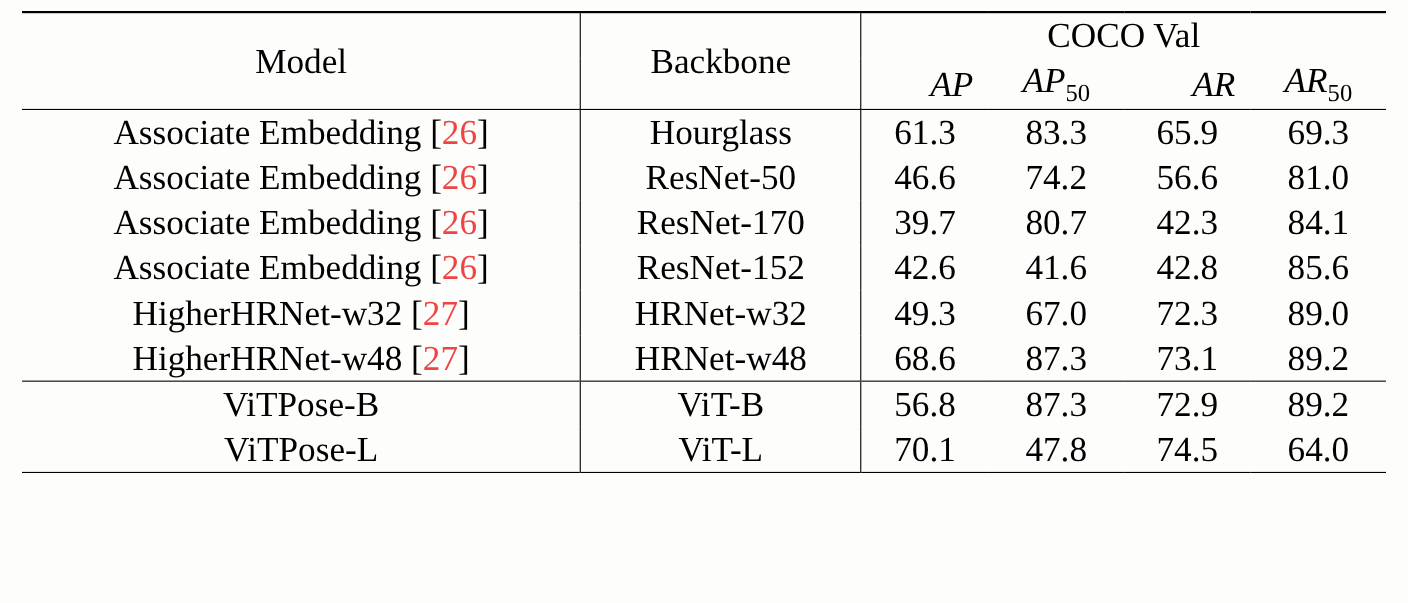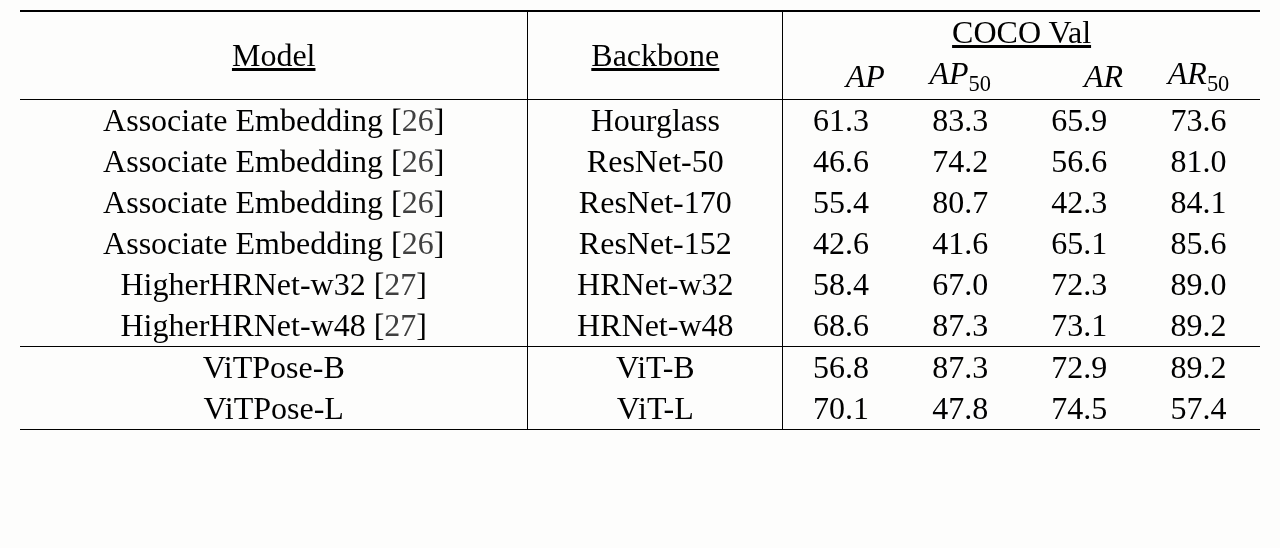--- a/index.html
+++ b/index.html
@@ -12,24 +12,24 @@
     }
     table {
       border-collapse: collapse;
       width: 100%;
     }
     td, th {
       padding: 2px 14px;
       text-align: center;
       font-weight: normal;
     }
-    .top-border { border-top: 2px solid #000; text-decoration: underline; }
+    .top-border { border-top: 2px solid #000; }
     .thin-bottom { border-bottom: 1.5px solid #000; }
     .vline-right { border-right: 1.5px solid #000; }
-    .cite { color: #404040; }
+    .cite { color: #ef4444; }
     .sub { vertical-align: sub; font-size: 0.7em; }
     .italic { font-style: italic; text-align: right; }
   </style>
 </head>
 <body>
 
 <table>
   <thead>
     <tr class="top-border">
       <th rowspan="2" class="vline-right thin-bottom">Model</th>
@@ -43,50 +43,50 @@
       <th><span class="italic">AR</span><span class="sub">50</span></th>
     </tr>
   </thead>
   <tbody id="tbody">
       <tr>
         <td class="vline-right">Associate Embedding [<span class="cite">26</span>]</td>
         <td class="vline-right">Hourglass</td>
         <td>61.3</td>
         <td>83.3</td>
         <td>65.9</td>
-        <td>73.6</td>
+        <td>69.3</td>
       </tr>
       <tr>
         <td class="vline-right">Associate Embedding [<span class="cite">26</span>]</td>
         <td class="vline-right">ResNet-50</td>
         <td>46.6</td>
         <td>74.2</td>
         <td>56.6</td>
         <td>81.0</td>
       </tr>
       <tr>
         <td class="vline-right">Associate Embedding [<span class="cite">26</span>]</td>
         <td class="vline-right">ResNet-170</td>
-        <td>55.4</td>
+        <td>39.7</td>
         <td>80.7</td>
         <td>42.3</td>
         <td>84.1</td>
       </tr>
       <tr>
         <td class="vline-right">Associate Embedding [<span class="cite">26</span>]</td>
         <td class="vline-right">ResNet-152</td>
         <td>42.6</td>
         <td>41.6</td>
-        <td>65.1</td>
+        <td>42.8</td>
         <td>85.6</td>
       </tr>
       <tr>
         <td class="vline-right">HigherHRNet-w32 [<span class="cite">27</span>]</td>
         <td class="vline-right">HRNet-w32</td>
-        <td>58.4</td>
+        <td>49.3</td>
         <td>67.0</td>
         <td>72.3</td>
         <td>89.0</td>
       </tr>
       <tr class="thin-bottom">
         <td class="vline-right">HigherHRNet-w48 [<span class="cite">27</span>]</td>
         <td class="vline-right">HRNet-w48</td>
         <td>68.6</td>
         <td>87.3</td>
         <td>73.1</td>
@@ -99,16 +99,16 @@
         <td>87.3</td>
         <td>72.9</td>
         <td>89.2</td>
       </tr>
       <tr class="thin-bottom">
         <td class="vline-right">ViTPose-L</td>
         <td class="vline-right">ViT-L</td>
         <td>70.1</td>
         <td>47.8</td>
         <td>74.5</td>
-        <td>57.4</td>
+        <td>64.0</td>
       </tr>
     </tbody>
 </table>
 
 </body></html>

